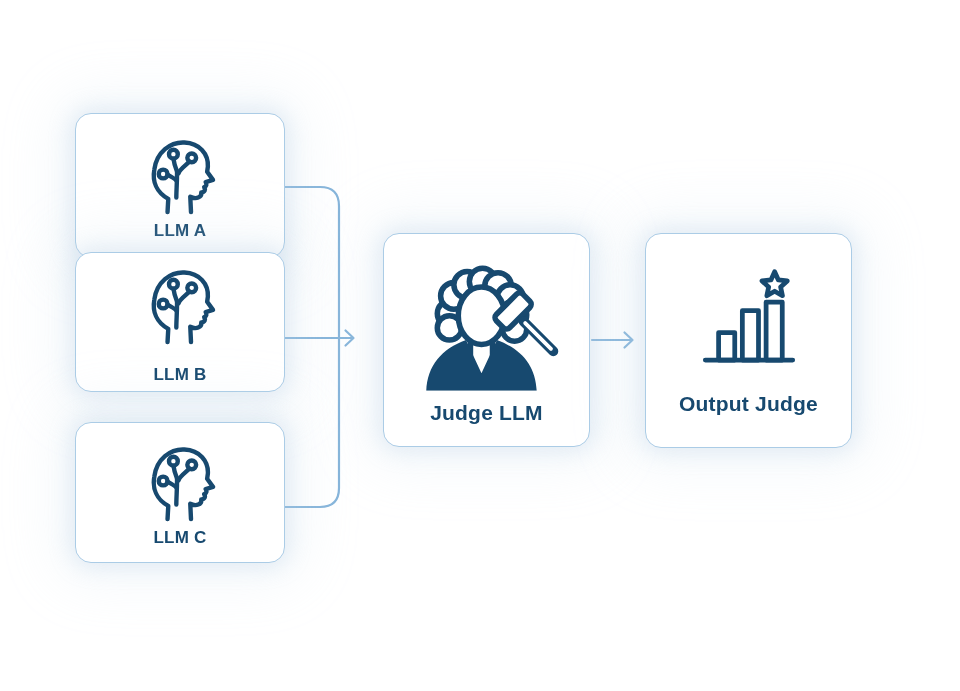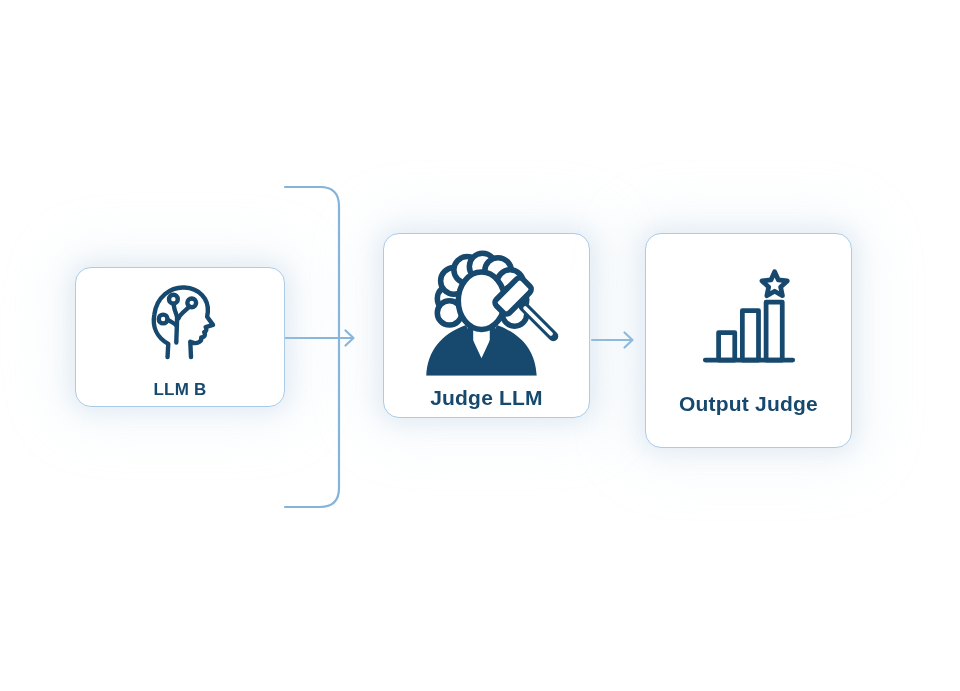--- a/index.html
+++ b/index.html
@@ -41,26 +41,26 @@
     line-height: 0;
   }
   .node .label {
     color: var(--navy, #17496f);
     font-weight: 700;
     letter-spacing: 0.2px;
     white-space: nowrap;
   }
   
   #node-llm-a { left: 75px;  top: 113px; width: 210px; height: 145px; gap: 3px; }
-  #node-llm-b { left: 75px;  top: 267px; width: 210px; height: 140px; gap: 17px; }
+  #node-llm-b { left: 75px;  top: 252px; width: 210px; height: 140px; gap: 17px; }
   #node-llm-c { left: 75px;  top: 422px; width: 210px; height: 141px; gap: 3px; }
   .node.small .label { font-size: 17px; }
   .node.small .icon svg { width: 88px; height: 88px; }
   
-  #node-judge  { left: 383px; top: 233px; width: 207px; height: 185px; gap: 10px; }
+  #node-judge  { left: 383px; top: 233px; width: 207px; height: 214px; gap: 10px; }
   #node-output { left: 645px; top: 233px; width: 207px; height: 215px; gap: 12px; }
   .node.big .label { font-size: 21px; }
   #node-judge .icon svg  { width: 148px; height: 135px; }
   #node-output .icon svg { width: 114px; height: 114px; }
   .defs-holder { position: absolute; width: 0; height: 0; overflow: hidden; }
 </style>
 </head>
 <body>
 
 <svg class="defs-holder" aria-hidden="true">
@@ -125,30 +125,46 @@
   <svg class="connectors" viewBox="0 0 960 691">
     <g fill="none" stroke="currentColor" stroke-width="2.2" stroke-linecap="round" stroke-linejoin="round">
       <path d="M285,187 L320,187 Q339,187 339,206 L339,488 Q339,507 320,507 L285,507"></path>
       <path d="M285,338 L353,338"></path>
       <path d="M345.5,330.5 L353.5,338 L345.5,345.5"></path>
       <path d="M592,340 L632,340"></path>
       <path d="M624.5,332.5 L632.5,340 L624.5,347.5"></path>
     </g>
   </svg>
 
+  <div class="node small" id="node-llm-a">
+    <span class="icon">
+      <svg viewBox="0 0 120 120">
+          <use href="#sym-ai-head"></use>
+        </svg>
+    </span>
+    <span class="label">LLM A</span>
+  </div>
 
   <div class="node small" id="node-llm-b">
     <span class="icon">
       <svg viewBox="0 0 120 120">
           <use href="#sym-ai-head"></use>
         </svg>
     </span>
     <span class="label">LLM B</span>
   </div>
 
+  <div class="node small" id="node-llm-c">
+    <span class="icon">
+      <svg viewBox="0 0 120 120">
+          <use href="#sym-ai-head"></use>
+        </svg>
+    </span>
+    <span class="label">LLM C</span>
+  </div>
 
   <div class="node big" id="node-judge">
     <span class="icon">
       <svg viewBox="0 0 134 122">
           <use href="#sym-judge"></use>
         </svg>
     </span>
     <span class="label">Judge LLM</span>
   </div>
 

